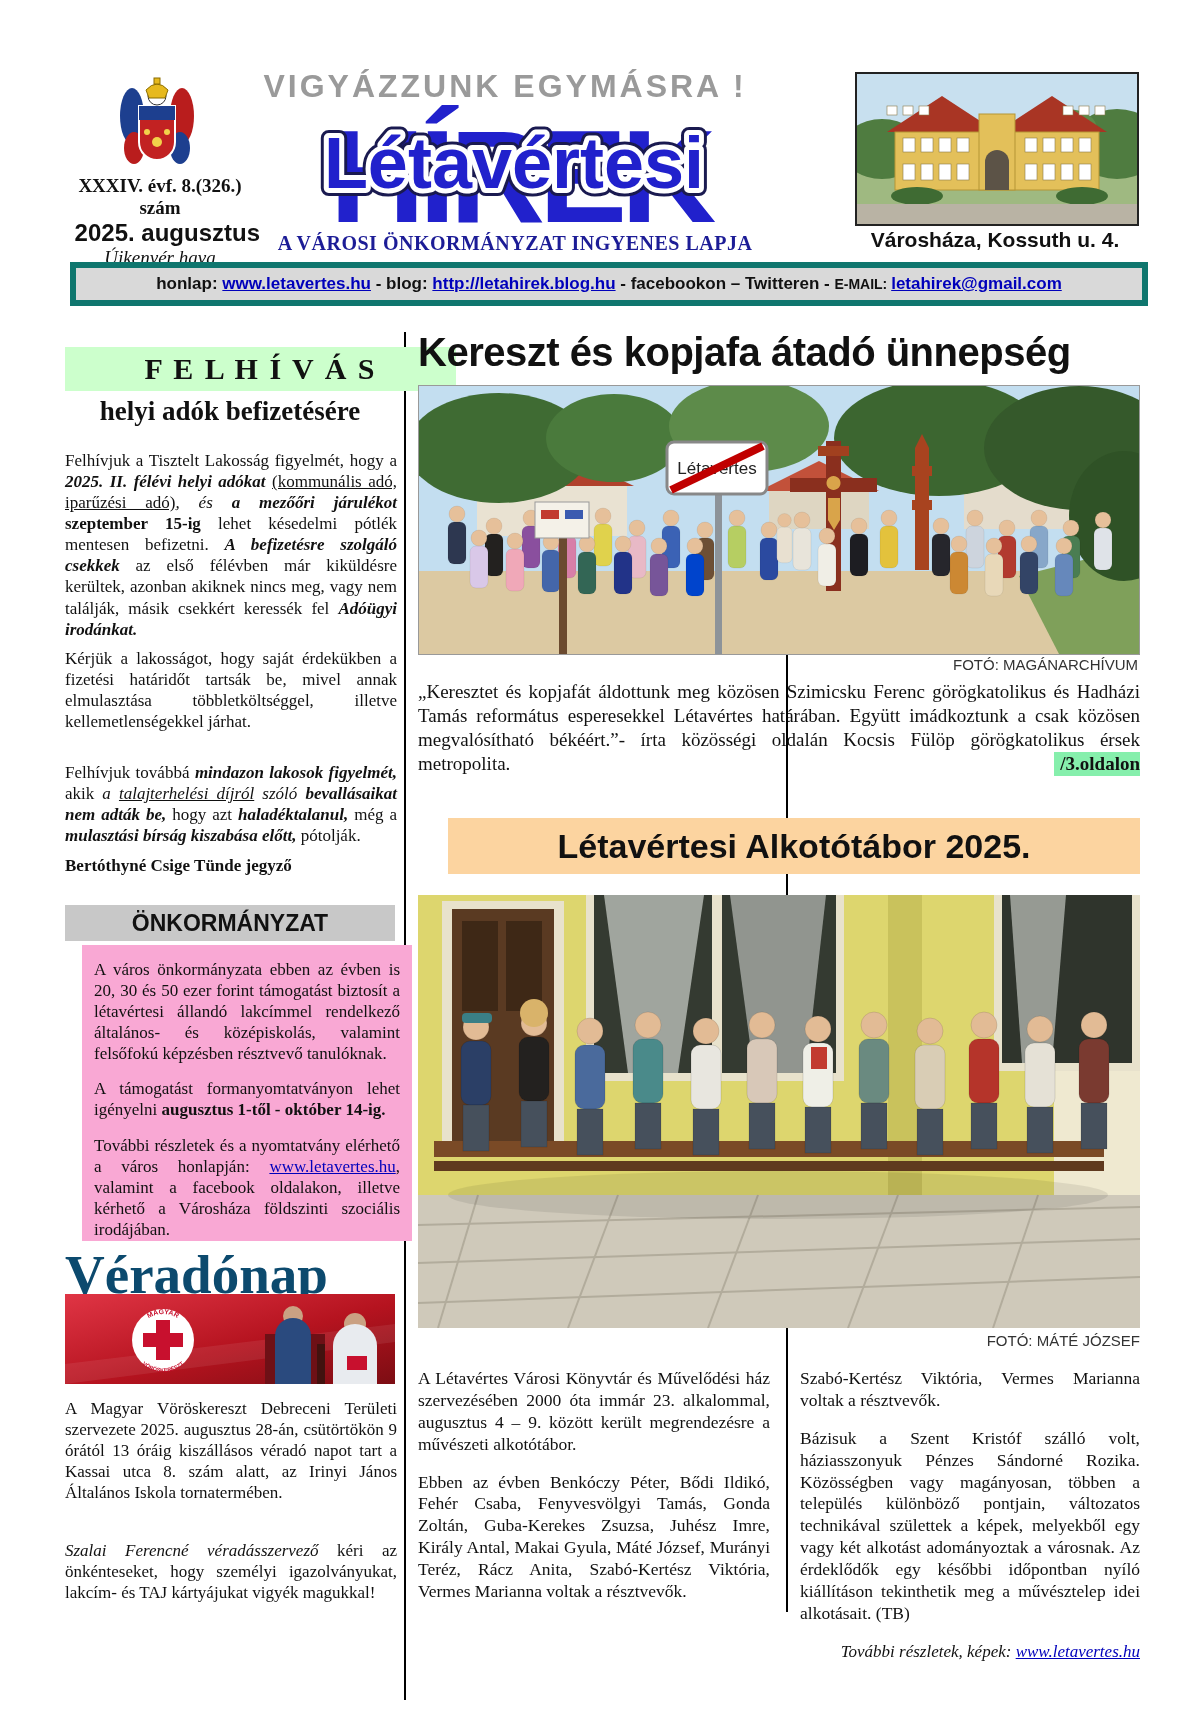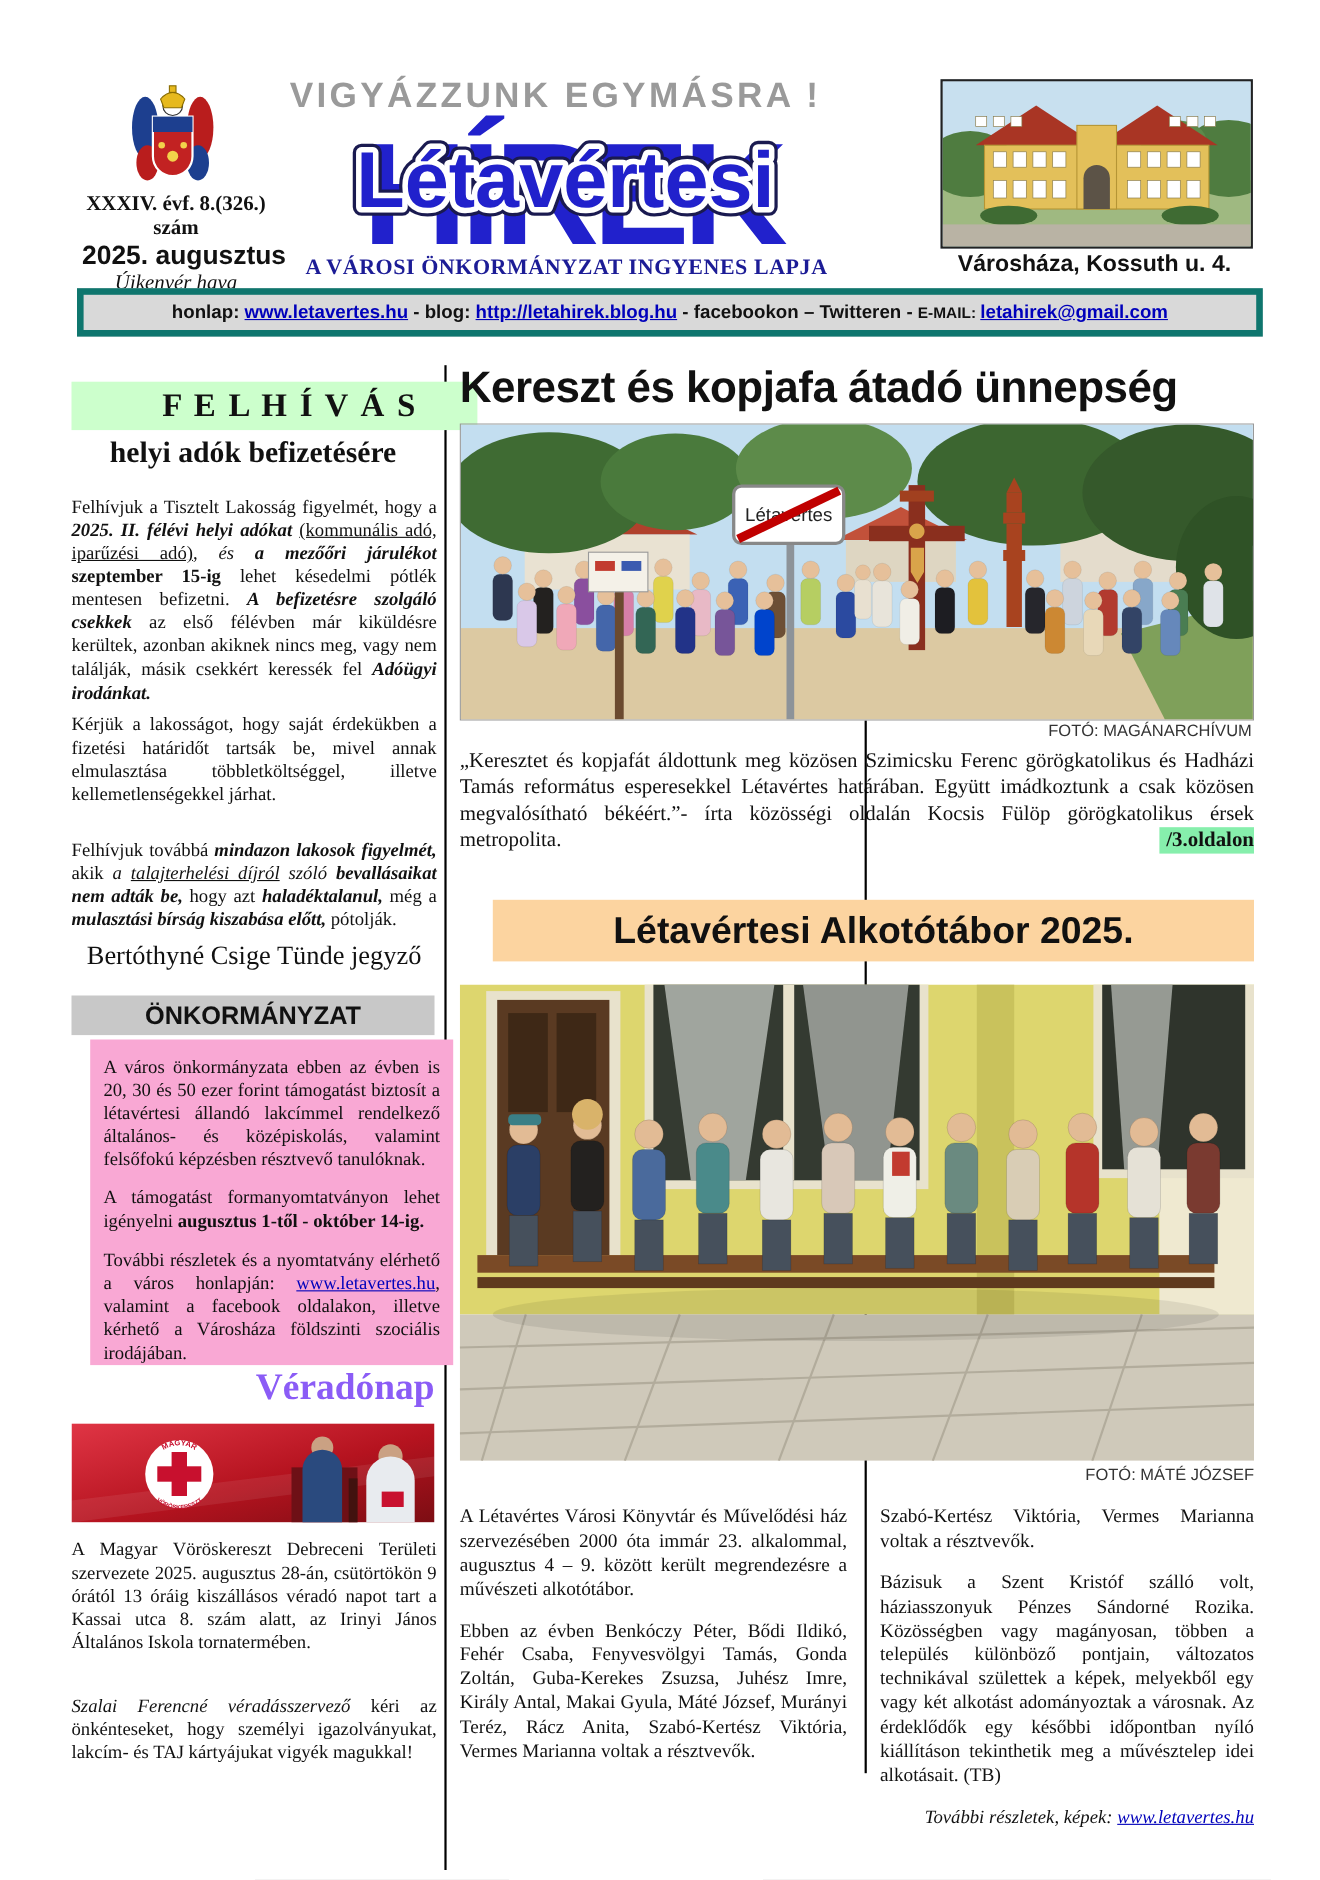--- a/index.html
+++ b/index.html
@@ -25,32 +25,32 @@
   .cityhallcap{left:845px;top:228px;width:300px;text-align:center;font-size:21px;font-weight:bold;
                font-family:"Liberation Sans",sans-serif;}
 
   .linkbar{left:70px;top:262px;width:1066px;height:32px;background:#d9d9d9;border:6px solid #0f766e;
            font-size:17px;font-weight:bold;text-align:center;line-height:32px;
            font-family:"Liberation Sans",sans-serif;white-space:nowrap;}
 
   .vline{background:#000;width:2px;}
 
   
-  .greenbar{left:65px;top:347px;width:341px;height:44px;background:#ccffcc;text-align:center;
-            font-size:30px;font-weight:bold;line-height:44px;letter-spacing:2px;padding-left:28px;}
+  .greenbar{left:65px;top:347px;width:391px;height:44px;background:#ccffcc;text-align:center;
+            font-size:30px;font-weight:bold;line-height:44px;letter-spacing:2px;}
   .subhead{left:65px;top:396px;width:330px;text-align:center;font-size:27px;font-weight:bold;}
   .lp{left:65px;width:332px;font-size:17px;line-height:1.24;}
-  .sig{left:65px;top:856px;width:332px;text-align:center;font-size:24px;font-weight:normal;padding-right:2px;}
+  .sig{left:65px;top:856px;width:332px;text-align:left;font-size:17px;font-weight:bold;padding-right:2px;}
   .graybar{left:65px;top:905px;width:330px;height:36px;background:#c8c8c8;text-align:center;
            font-size:23px;font-weight:bold;line-height:36px;font-family:"Liberation Sans",sans-serif;}
   .blueblock{left:82px;top:945px;width:306px;height:272px;background:#f9a8d4;padding:14px 12px 10px 12px;
              font-size:17px;line-height:1.24;}
   .blueblock p{margin:0 0 14px 0;}
-  .veraheading{left:65px;top:1243px;width:330px;text-align:right;font-size:34px;font-weight:bold;
-               color:#8b5cf6;}
+  .veraheading{left:65px;top:1243px;width:330px;text-align:left;font-size:55px;font-weight:bold;
+               color:#0c4a6e;}
   .redimg{left:65px;top:1294px;width:330px;height:90px;}
   .verap1{top:1398px;}
   .verap2{top:1540px;}
 
   
   .headline{left:418px;top:330px;width:722px;font-size:40px;font-weight:bold;letter-spacing:-.5px;
             font-family:"Liberation Sans",sans-serif;white-space:nowrap;}
   .photo1{left:418px;top:385px;width:720px;height:268px;border:1px solid #999;z-index:2;}
   .cap{font-size:15px;color:#333;text-align:right;font-family:"Liberation Sans",sans-serif;}
   .cap1{left:418px;top:656px;width:720px;}

